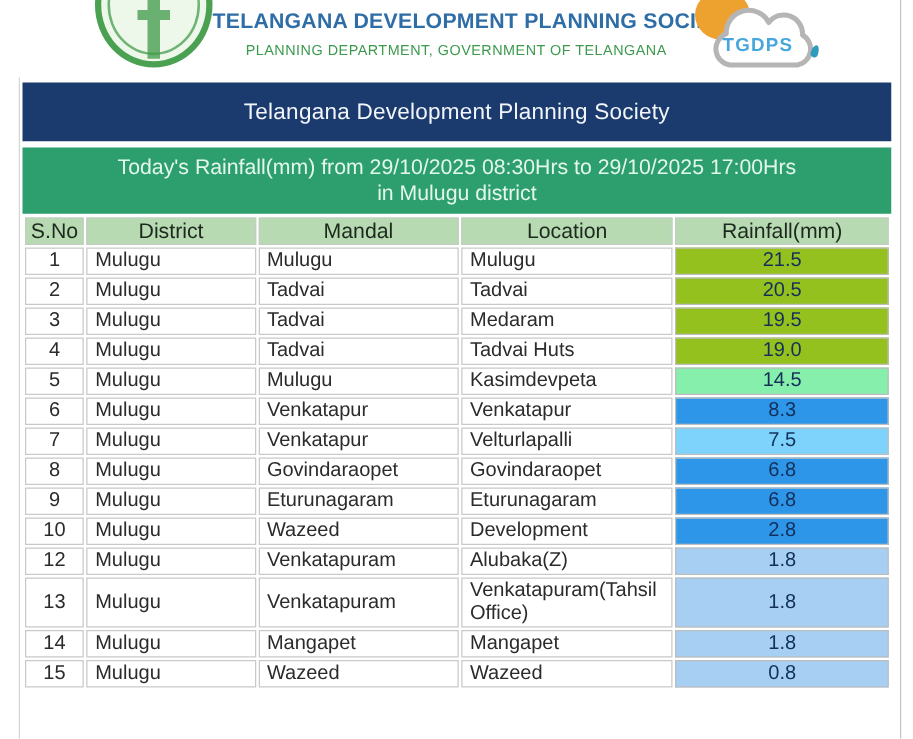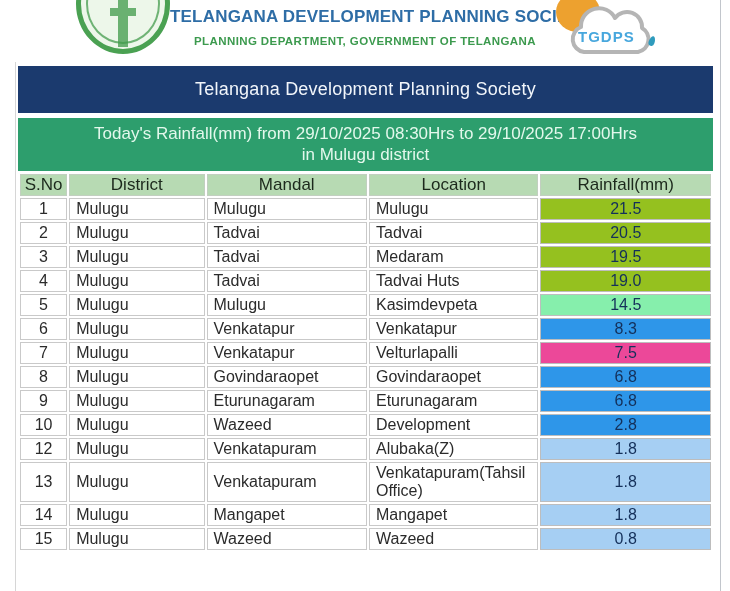--- a/index.html
+++ b/index.html
@@ -65,21 +65,21 @@
     margin-top: 7px;
     font-size: 17px;
     font-weight: bold;
     letter-spacing: .2px;
     color: #2e6da6;
     white-space: nowrap;
   }
   .org-subtitle {
     margin-top: 8px;
     font-size: 11.5px;
-    font-weight: bold;
+    font-weight: normal;
     letter-spacing: .4px;
     color: #3c9a4e;
     white-space: nowrap;
   }
   .tgdps {
     position: absolute;
     right: 66px; top: -8px;
     width: 110px; height: 70px;
   }
   .tgdps-sun {
@@ -266,21 +266,21 @@
             <td>Mulugu</td>
             <td>Venkatapur</td>
             <td>Venkatapur</td>
             <td class="rain" style="background: rgb(46, 150, 233);">8.3</td>
           </tr>
           <tr>
             <td class="sno">7</td>
             <td>Mulugu</td>
             <td>Venkatapur</td>
             <td>Velturlapalli</td>
-            <td class="rain" style="background: #ec4899; margin-left: 44px;">7.5</td>
+            <td class="rain" style="background: #7dd3fc; margin-left: 44px;">7.5</td>
           </tr>
           <tr>
             <td class="sno">8</td>
             <td>Mulugu</td>
             <td>Govindaraopet</td>
             <td>Govindaraopet</td>
             <td class="rain" style="background: rgb(46, 150, 233);">6.8</td>
           </tr>
           <tr>
             <td class="sno">9</td>

